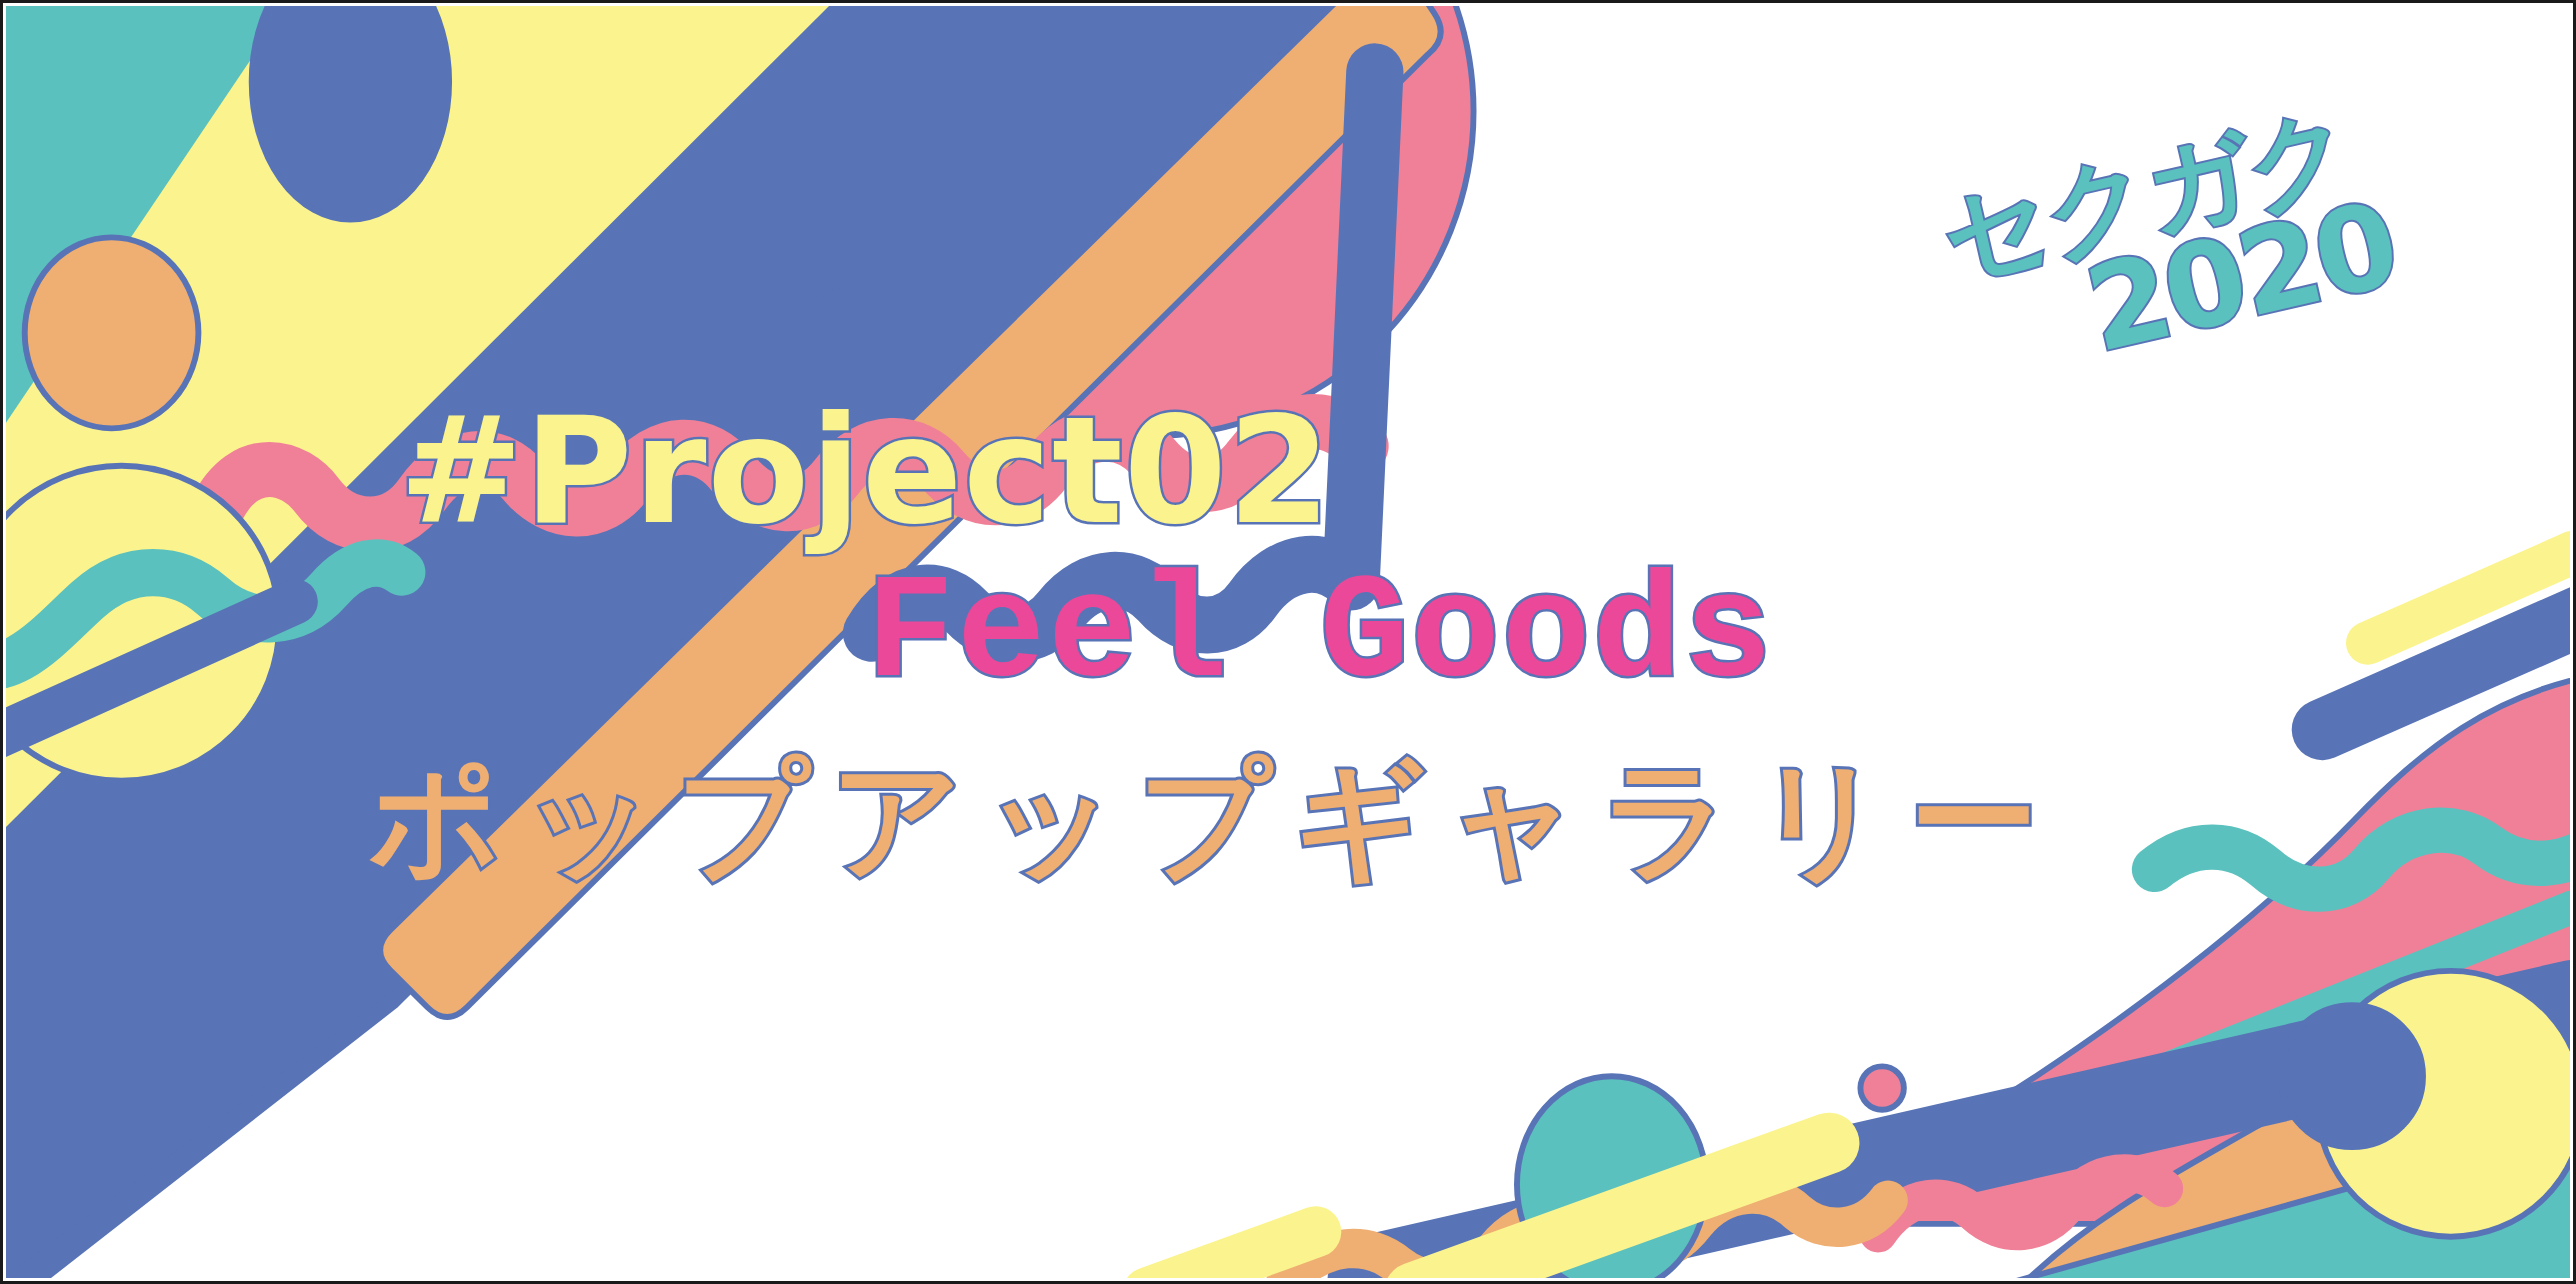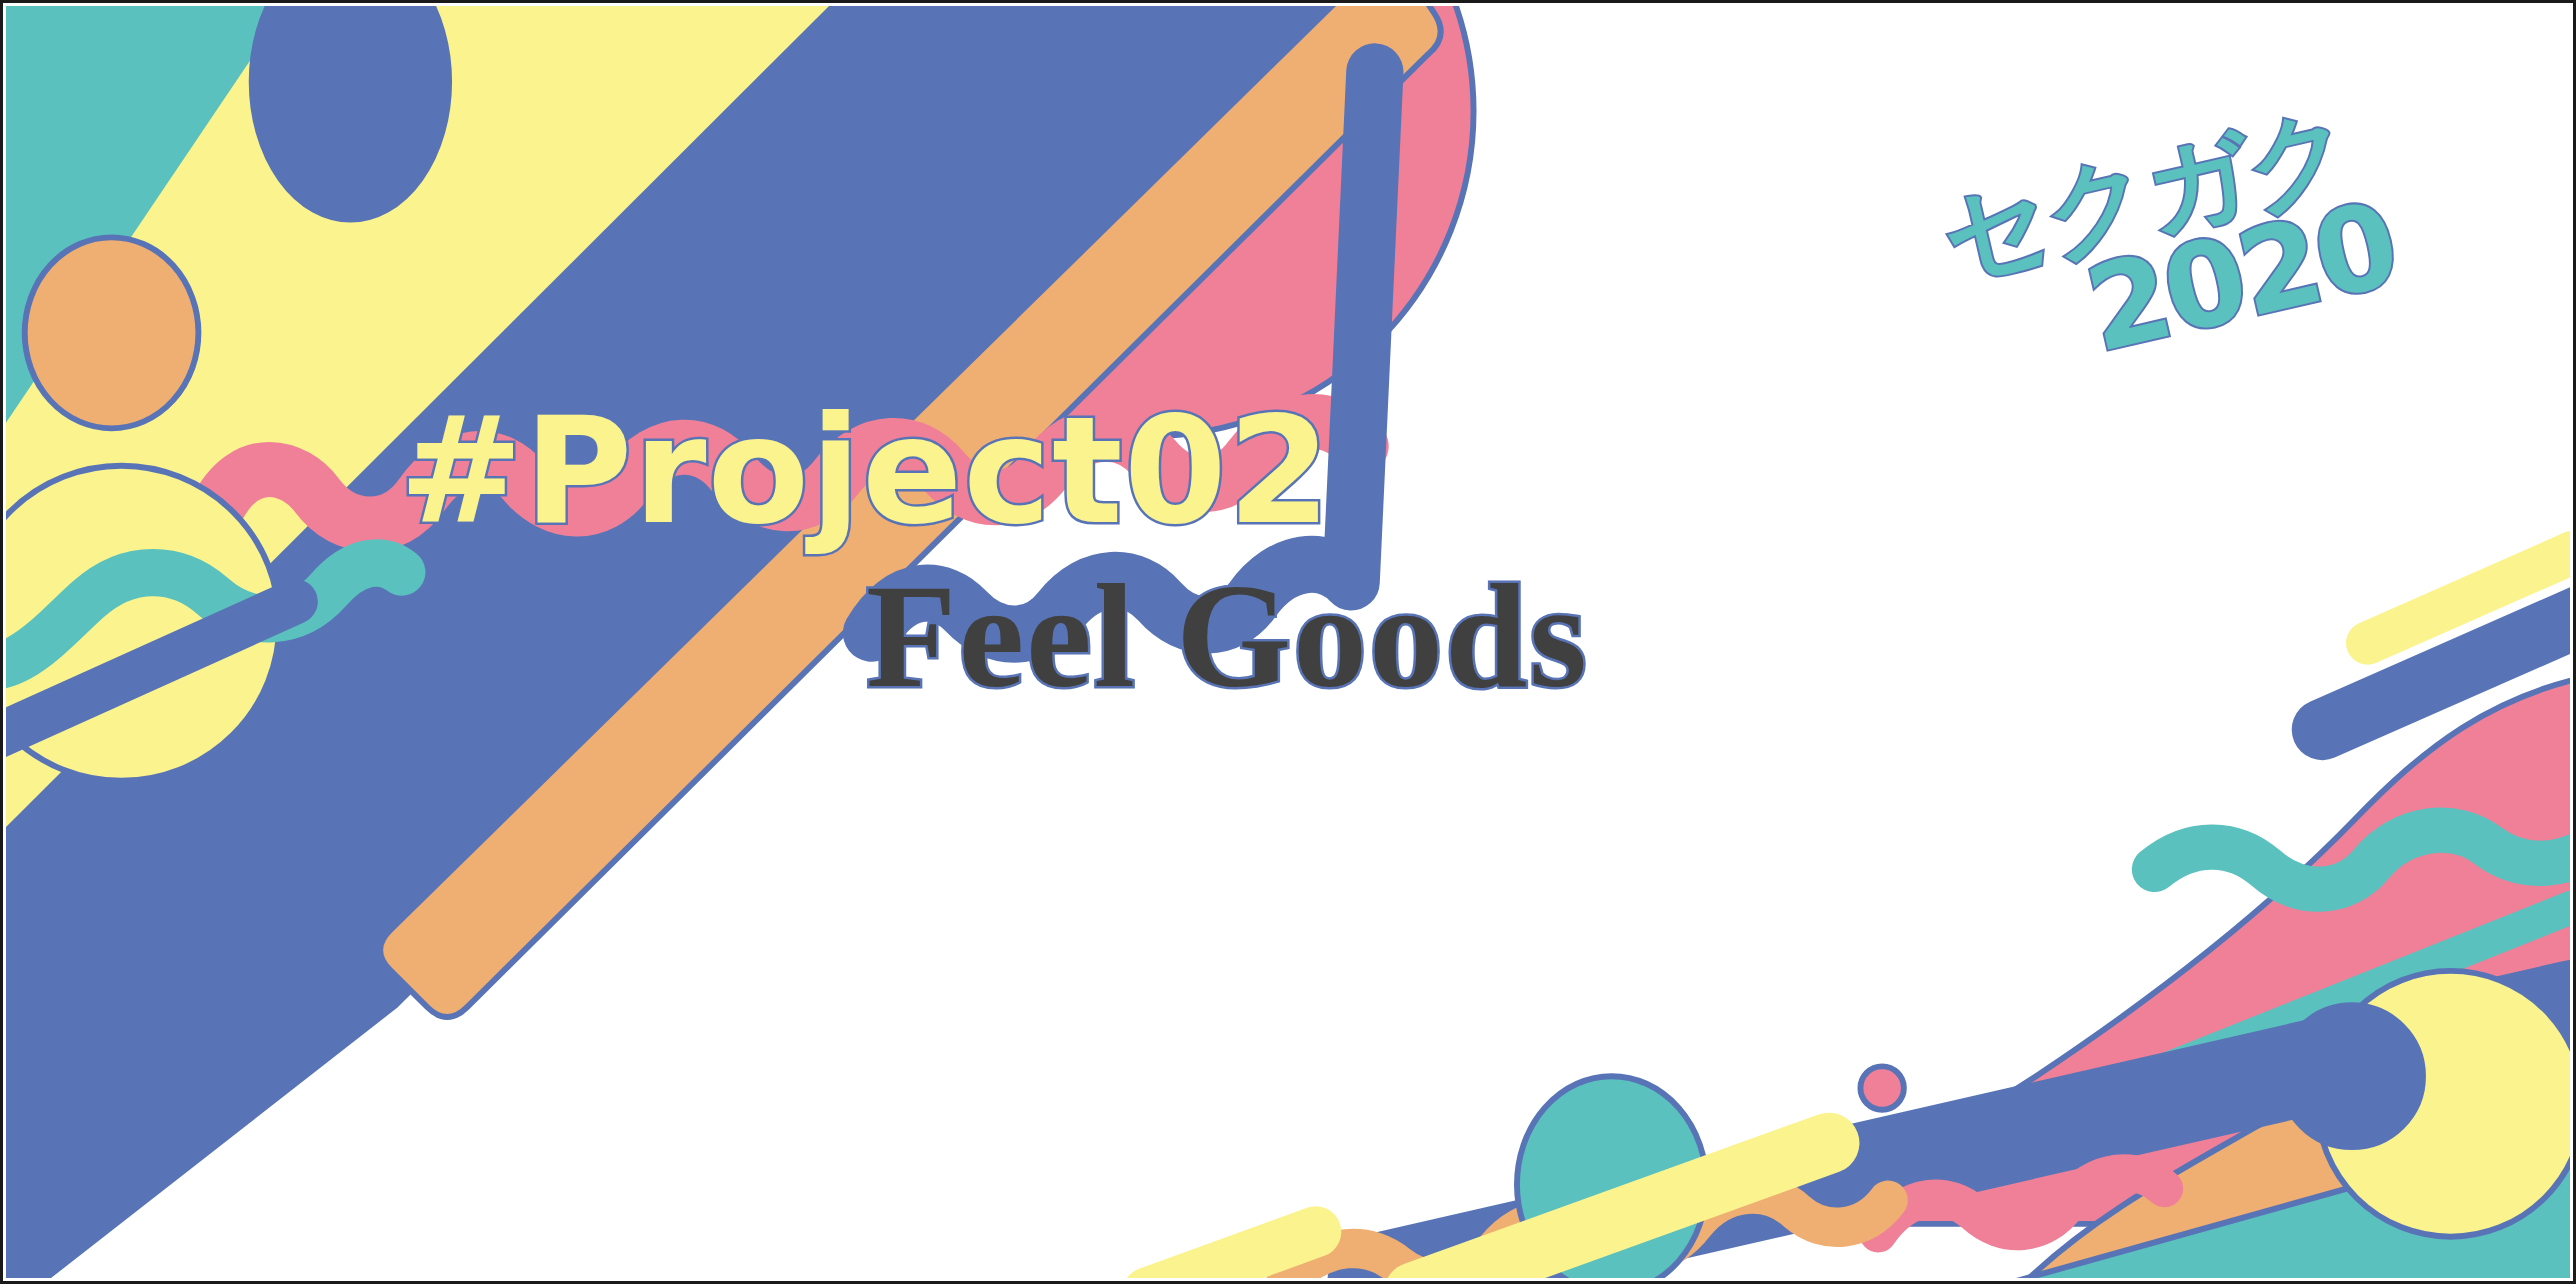--- a/index.html
+++ b/index.html
@@ -50,24 +50,24 @@
     paint-order:stroke fill;
     font-family:"DejaVu Sans","Liberation Sans",sans-serif;
     text-align:center;
   }
 
   .line-feel{
     left:863px;
     top:559px;
     font-size:148px;
     letter-spacing:2px;
-    color:#404040;
+    color:#ec4899;
     -webkit-text-stroke:5px #5874B6;
     paint-order:stroke fill;
-    font-family:Liberation Serif, serif;
+    font-family:Liberation Mono, monospace;
   }
 
   .line-jp{
     left:366px;
     top:752px;
     font-size:129px;
     letter-spacing:22px;
     color:#EFAE72;
     -webkit-text-stroke:6px #5874B6;
     paint-order:stroke fill;
@@ -220,20 +220,21 @@
       <circle cx="1904" cy="1102" r="22" fill="#F08098"></circle>
 
       <path d="M1160,1310 L1330,1248" fill="none" stroke="#FBF48E" stroke-width="52"></path>
 
     </g>
   </svg>
 
   <div class="title-stack">
     <div class="tline line-project">#Project02</div>
     <div class="tline line-feel">Feel Goods</div>
+    <div class="tline line-jp">ポップアップギャラリー</div>
   </div>
 
   <div class="logo">
     <div class="logo-line logo-kana">セクガク</div>
     <div class="logo-line logo-year">2020</div>
   </div>
 
 </div>
 
 

